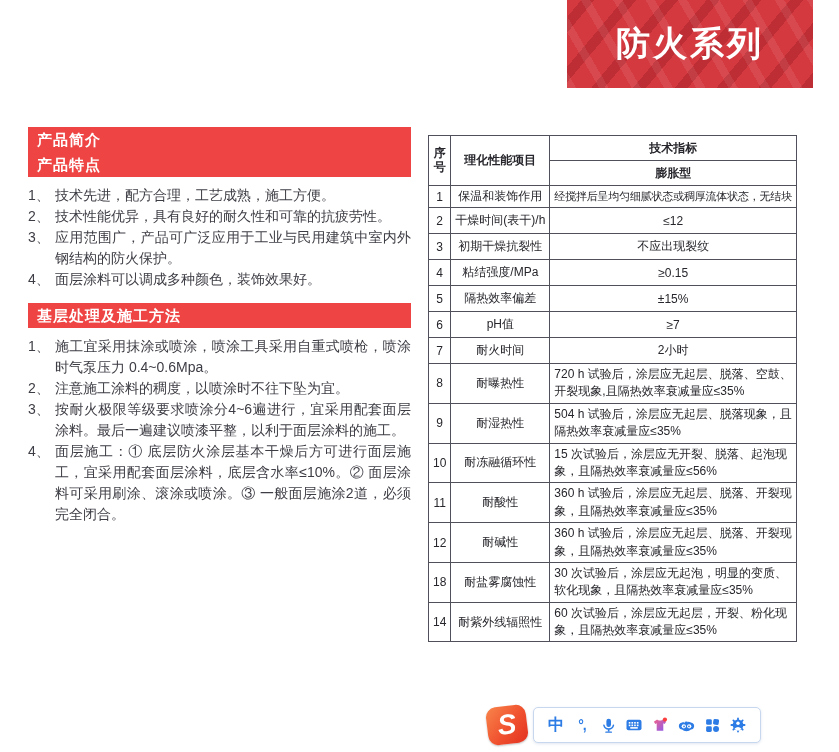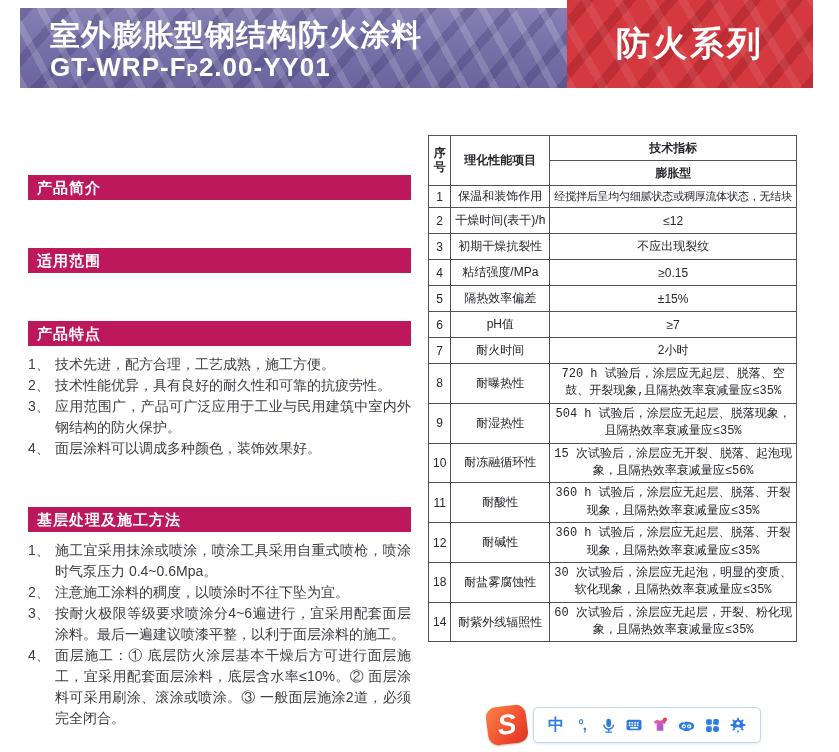--- a/index.html
+++ b/index.html
@@ -26,22 +26,22 @@
     background-image:
       repeating-linear-gradient(60deg, rgba(255,255,255,0.08) 0 8px, rgba(255,255,255,0) 8px 28px),
       repeating-linear-gradient(-50deg, rgba(120,10,18,0.25) 0 10px, rgba(120,10,18,0) 10px 32px);
     display:flex; align-items:center; justify-content:center;
     color:#ffffff; font-size:34px; font-weight:800; letter-spacing:3px;
   }
 
   
   .left-col { position:absolute; left:28px; top:127px; width:383px; color:#3d3d45; }
   .sec-bar {
-    background:#be185d; color:#ffffff; font-size:15px; font-weight:700;
-    height:25px; line-height:25px; padding-left:9px; letter-spacing:1px;margin-top:48px;
+    background:#ef4444; color:#ffffff; font-size:15px; font-weight:700;
+    height:25px; line-height:25px; padding-left:9px; letter-spacing:1px;
   }
   .para {
     font-size:14px; line-height:20px; text-align:justify; text-indent:2em;
     margin:10px 0 14px 0;
   }
   .num-list { margin:8px 0 13px 0; }
   .num-item { display:flex; font-size:14px; line-height:21px; }
   .num-item .num { flex:0 0 27px; }
   .num-item .txt { flex:1; text-align:justify; }
 
@@ -54,21 +54,21 @@
   }
   .table-titlebar .std { margin-left:22px; }
   table.spec { border-collapse:collapse; width:345px; margin-top:8px; color:#26262c; font-size:12px; }
   table.spec th, table.spec td { border:1px solid #50505a; padding:2px 4px; }
   th.no-h { width:24px; font-weight:700; line-height:1.15; padding:2px 3px; }
   th.item-h { width:106px; font-weight:700; }
   th.tech-h, th.type-h { font-weight:700; height:25px; }
   td.no-c { text-align:center; padding:2px 1px; }
   td.item-c { text-align:center; white-space:nowrap; overflow:hidden; padding:2px 2px; }
   td.val-c { text-align:center; height:26px; }
-  td.val-left { text-align:center; line-height:1.45; padding:3px 5px;font-family:Liberation Mono, monospace; }
+  td.val-left { text-align:left; line-height:1.45; padding:3px 5px; }
   td.val-tight { font-size:11px; letter-spacing:-0.2px; white-space:nowrap; overflow:hidden; text-align:left; padding:2px 3px; }
 
   
   .ime { position:absolute; left:487px; top:703px; height:44px; display:flex; align-items:center; }
   .ime-logo {
     width:40px; height:38px; border-radius:10px; transform:rotate(-7deg);
     background:linear-gradient(135deg,#f8854b 0%, #f0512f 55%, #e23222 100%);
     display:flex; align-items:center; justify-content:center;
     color:#ffffff; font-size:28px; font-weight:800; font-style:italic;
     box-shadow:0 1px 2px rgba(0,0,0,0.25); margin-right:6px;
@@ -82,33 +82,28 @@
     cursor:pointer;
   }
   .ime-txt { color:#2d7ce5; font-weight:800; font-size:16px; }
   .ime-punct { color:#2d7ce5; font-weight:800; font-size:14px; letter-spacing:-1px; }
 </style>
 </head>
 <body>
 
 <div class="page">
 
-  <div class="banner-photo">
-    <div class="banner-title">室外膨胀型钢结构防火涂料</div>
-    <div class="banner-model"><span>GT-WRP-F</span><span class="sub">P</span><span>2.00-YY01</span></div>
-  </div>
   <div class="banner-badge">
     <span>防火系列</span>
   </div>
 
   <div class="left-col">
 
     <div class="sec-bar">产品简介</div>
 
-    <div class="sec-bar">适用范围</div>
 
     <div class="sec-bar">产品特点</div>
     <div class="num-list">
       <div class="num-item">
           <span class="num">1、</span>
           <span class="txt">技术先进，配方合理，工艺成熟，施工方便。</span>
         </div>
       <div class="num-item">
           <span class="num">2、</span>
           <span class="txt">技术性能优异，具有良好的耐久性和可靠的抗疲劳性。</span>

